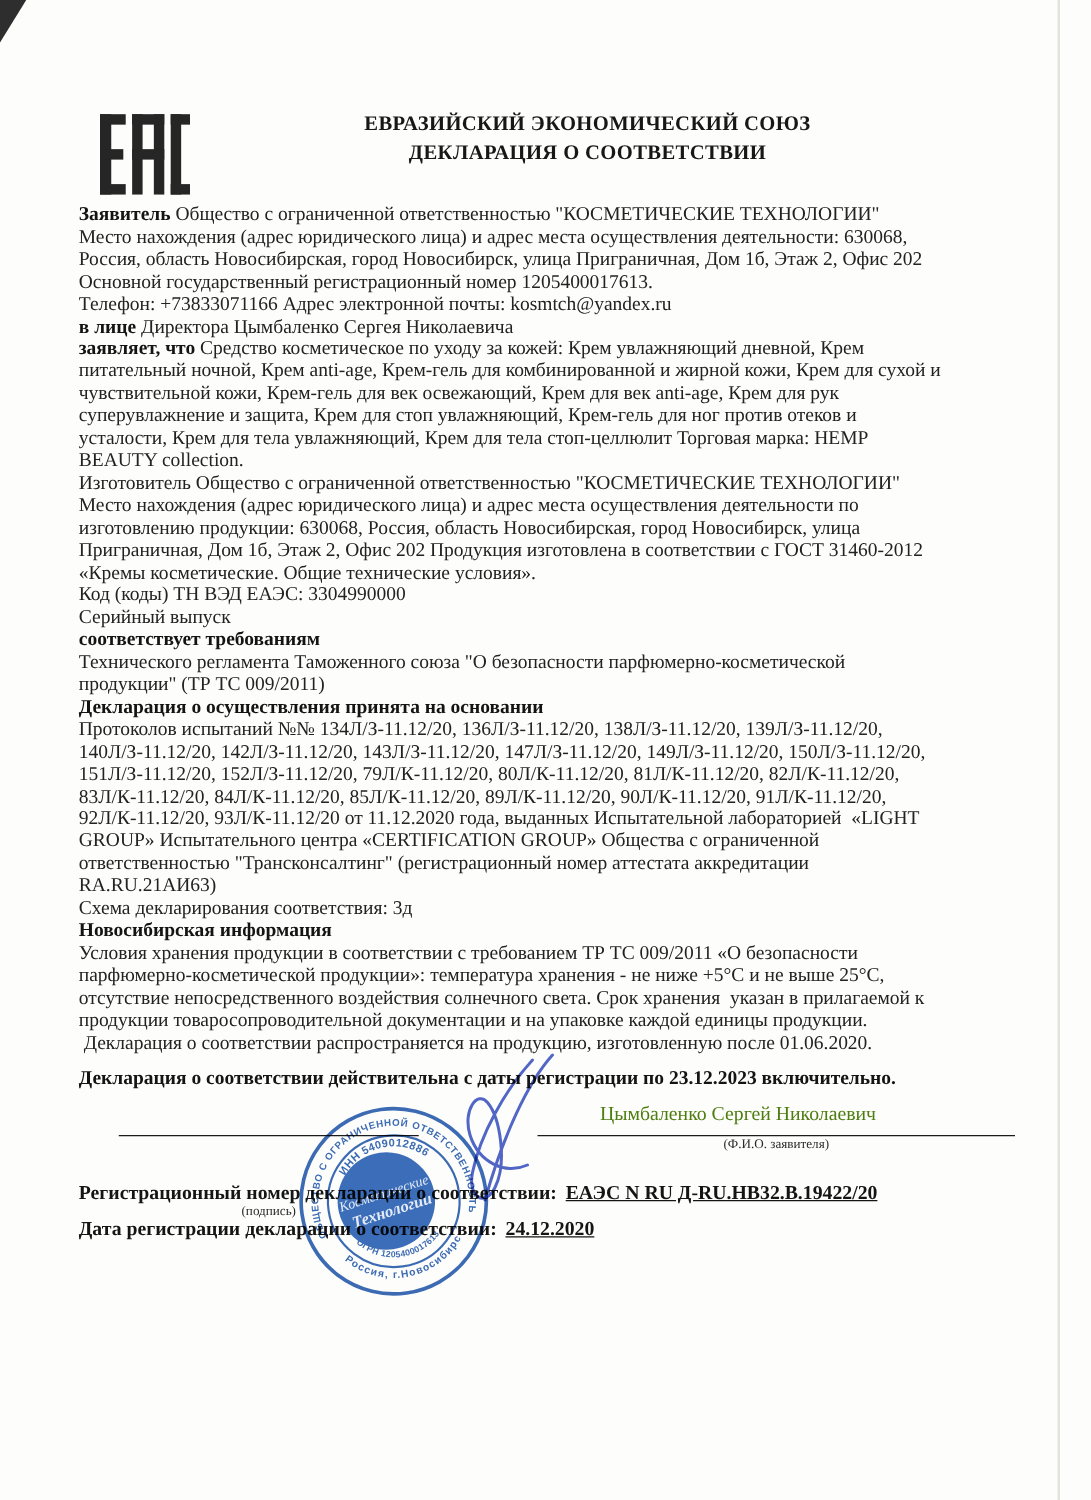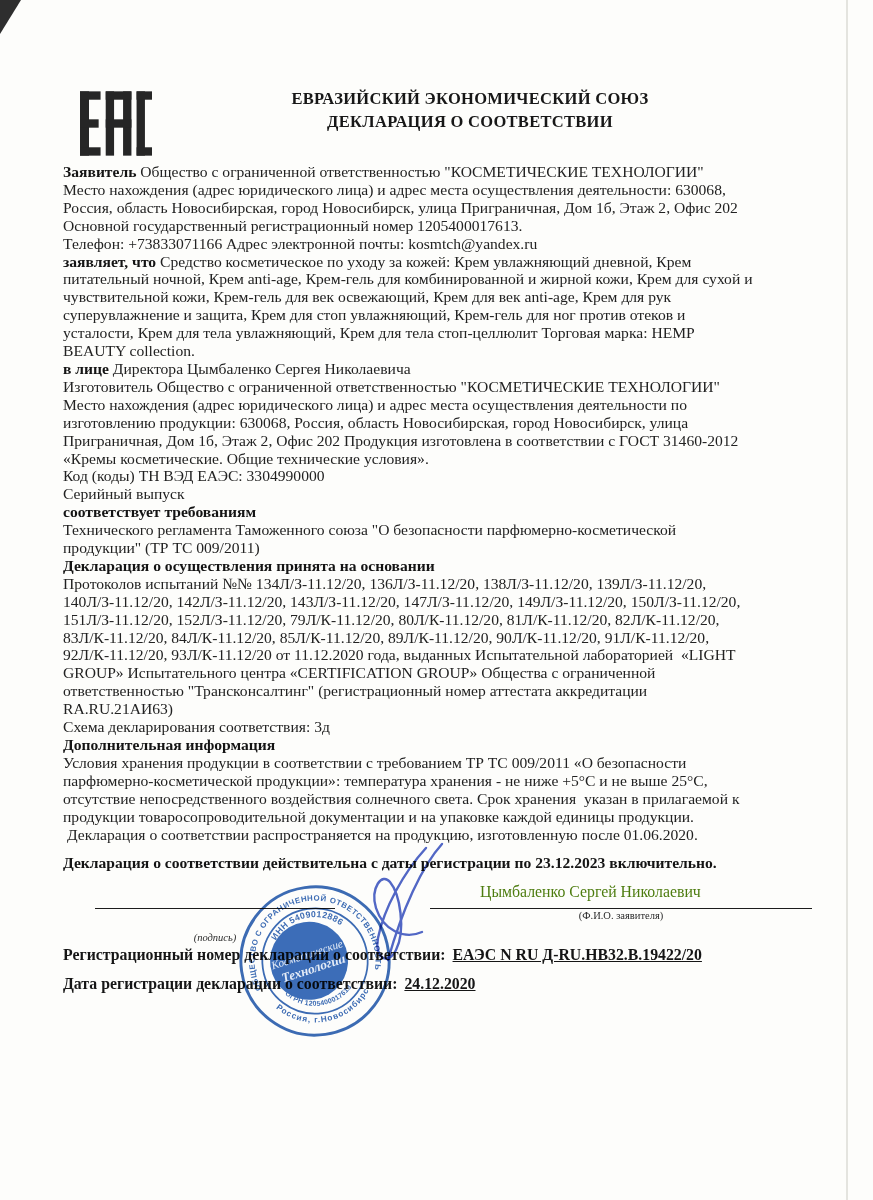--- a/index.html
+++ b/index.html
@@ -47,21 +47,21 @@
   .para.gap{margin-top:11px;}
 
   
   .sig-left{
     position:absolute;left:95px;top:884px;width:240px;height:24px;
     border-bottom:1.4px solid #1c1c1c;
   }
   .sig-left-label,.sig-right-label{
     position:absolute;font-size:10.5px;color:#2a2a2a;text-align:center;
   }
-  .sig-left-label{left:95px;top:932px;width:240px;font-style:italic;}
+  .sig-left-label{left:95px;top:964px;width:240px;}
   .sig-right{
     position:absolute;left:430px;top:884px;width:382px;height:24px;
     border-bottom:1.4px solid #1c1c1c;
   }
   .applicant-name{
     position:absolute;left:480px;top:883px;
     font-size:15.8px;color:#4d7c0f;white-space:nowrap;
   }
   .sig-right-label{left:430px;top:910px;width:382px;}
 
@@ -120,48 +120,48 @@
     <div>ЕВРАЗИЙСКИЙ ЭКОНОМИЧЕСКИЙ СОЮЗ</div>
     <div>ДЕКЛАРАЦИЯ О СООТВЕТСТВИИ</div>
   </div>
 
   <div class="doc-body" id="doc-body">
       <p class="para"><b>Заявитель</b><span> Общество с ограниченной ответственностью "КОСМЕТИЧЕСКИЕ ТЕХНОЛОГИИ"
 Место нахождения (адрес юридического лица) и адрес места осуществления деятельности: 630068,
 Россия, область Новосибирская, город Новосибирск, улица Приграничная, Дом 1б, Этаж 2, Офис 202
 Основной государственный регистрационный номер 1205400017613.
 Телефон: +73833071166 Адрес электронной почты: kosmtch@yandex.ru</span></p>
+      <p class="para"><b>в лице</b><span> Директора Цымбаленко Сергея Николаевича</span></p>
       <p class="para"><b>заявляет, что</b><span> Средство косметическое по уходу за кожей: Крем увлажняющий дневной, Крем
 питательный ночной, Крем anti-age, Крем-гель для комбинированной и жирной кожи, Крем для сухой и
 чувствительной кожи, Крем-гель для век освежающий, Крем для век anti-age, Крем для рук
 суперувлажнение и защита, Крем для стоп увлажняющий, Крем-гель для ног против отеков и
 усталости, Крем для тела увлажняющий, Крем для тела стоп-целлюлит Торговая марка: HEMP
 BEAUTY collection.</span></p>
-      <p class="para"><b>в лице</b><span> Директора Цымбаленко Сергея Николаевича</span></p>
       <p class="para"><span>Изготовитель Общество с ограниченной ответственностью "КОСМЕТИЧЕСКИЕ ТЕХНОЛОГИИ"
 Место нахождения (адрес юридического лица) и адрес места осуществления деятельности по
 изготовлению продукции: 630068, Россия, область Новосибирская, город Новосибирск, улица
 Приграничная, Дом 1б, Этаж 2, Офис 202 Продукция изготовлена в соответствии с ГОСТ 31460-2012
 «Кремы косметические. Общие технические условия».
 Код (коды) ТН ВЭД ЕАЭС: 3304990000
 Серийный выпуск</span></p>
       <p class="para bold"><span>соответствует требованиям</span></p>
       <p class="para"><span>Технического регламента Таможенного союза "О безопасности парфюмерно-косметической
 продукции" (ТР ТС 009/2011)</span></p>
       <p class="para bold"><span>Декларация о осуществления принята на основании</span></p>
       <p class="para"><span>Протоколов испытаний №№ 134Л/З-11.12/20, 136Л/З-11.12/20, 138Л/З-11.12/20, 139Л/З-11.12/20,
 140Л/З-11.12/20, 142Л/З-11.12/20, 143Л/З-11.12/20, 147Л/З-11.12/20, 149Л/З-11.12/20, 150Л/З-11.12/20,
 151Л/З-11.12/20, 152Л/З-11.12/20, 79Л/К-11.12/20, 80Л/К-11.12/20, 81Л/К-11.12/20, 82Л/К-11.12/20,
 83Л/К-11.12/20, 84Л/К-11.12/20, 85Л/К-11.12/20, 89Л/К-11.12/20, 90Л/К-11.12/20, 91Л/К-11.12/20,
 92Л/К-11.12/20, 93Л/К-11.12/20 от 11.12.2020 года, выданных Испытательной лабораторией  «LIGHT
 GROUP» Испытательного центра «CERTIFICATION GROUP» Общества с ограниченной
 ответственностью "Трансконсалтинг" (регистрационный номер аттестата аккредитации
 RA.RU.21АИ63)
 Схема декларирования соответствия: 3д</span></p>
-      <p class="para bold"><span>Дополнительная информация</span></p>
+      <p class="para bold"><span>Новосибирская информация</span></p>
       <p class="para"><span>Условия хранения продукции в соответствии с требованием ТР ТС 009/2011 «О безопасности
 парфюмерно-косметической продукции»: температура хранения - не ниже +5°С и не выше 25°С,
 отсутствие непосредственного воздействия солнечного света. Срок хранения  указан в прилагаемой к
 продукции товаросопроводительной документации и на упаковке каждой единицы продукции.
  Декларация о соответствии распространяется на продукцию, изготовленную после 01.06.2020.</span></p>
       <p class="para bold gap"><span>Декларация о соответствии действительна с даты регистрации по 23.12.2023 включительно.</span></p>
     </div>
 
   <div class="sig-left"></div>
   <div class="sig-left-label">(подпись)</div>

